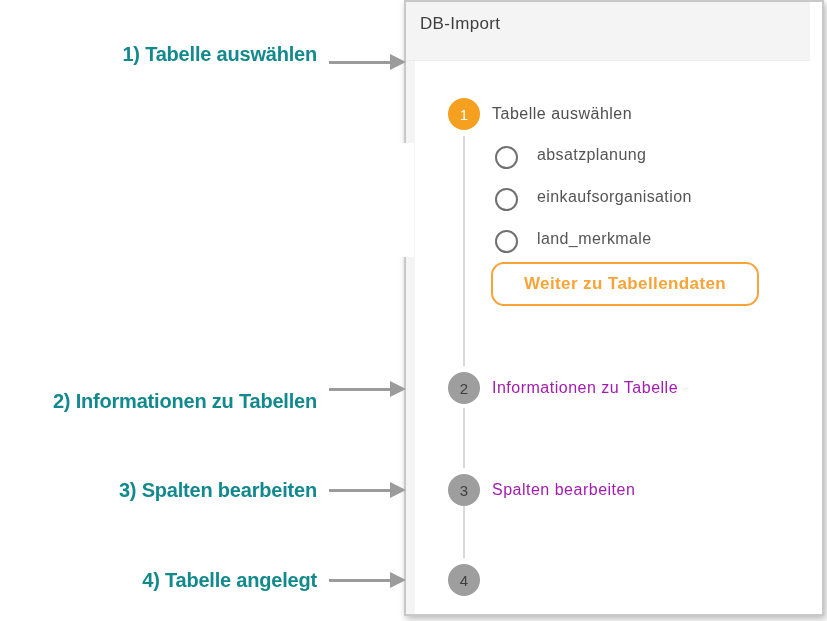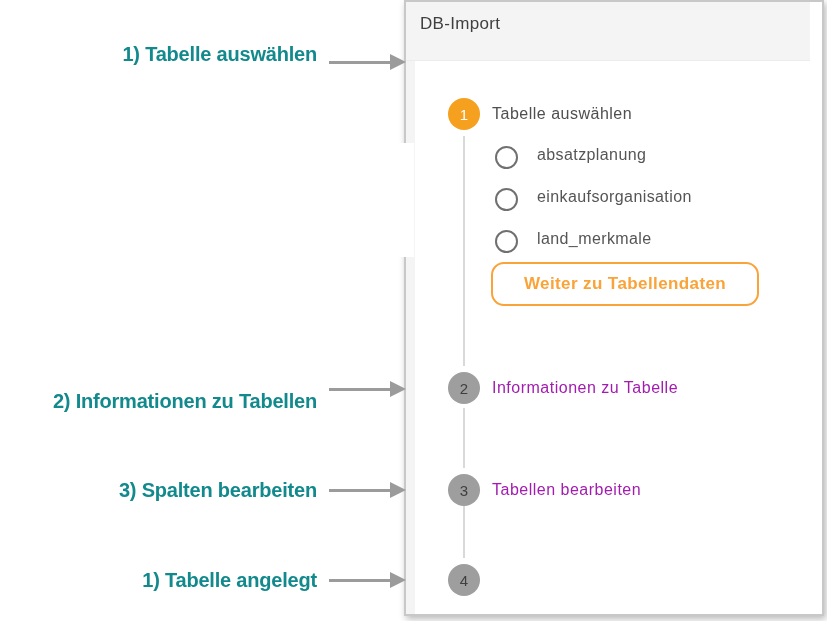--- a/index.html
+++ b/index.html
@@ -224,21 +224,21 @@
       <div class="step-circle">
         <span>2</span>
       </div>
       <div class="step-label">Informationen zu Tabelle</div>
     </div>
 
     <div class="step step-3 disabled">
       <div class="step-circle">
         <span>3</span>
       </div>
-      <div class="step-label">Tabellen bearbeiten</div>
+      <div class="step-label">Spalten bearbeiten</div>
     </div>
 
     <div class="step step-4 disabled">
       <div class="step-circle">
         <span>4</span>
       </div>
     </div>
 
     <div class="panel-notch"></div>
   </div>
@@ -254,19 +254,19 @@
     <div class="arrow-shaft"></div>
     <div class="arrow-head"></div>
   </div>
 
   <div class="annotation-label ann-3">3) Spalten bearbeiten</div>
   <div class="annotation-arrow arr-3">
     <div class="arrow-shaft"></div>
     <div class="arrow-head"></div>
   </div>
 
-  <div class="annotation-label ann-4">1) Tabelle angelegt</div>
+  <div class="annotation-label ann-4">4) Tabelle angelegt</div>
   <div class="annotation-arrow arr-4">
     <div class="arrow-shaft"></div>
     <div class="arrow-head"></div>
   </div>
 
 </div>
 
 </body></html>

